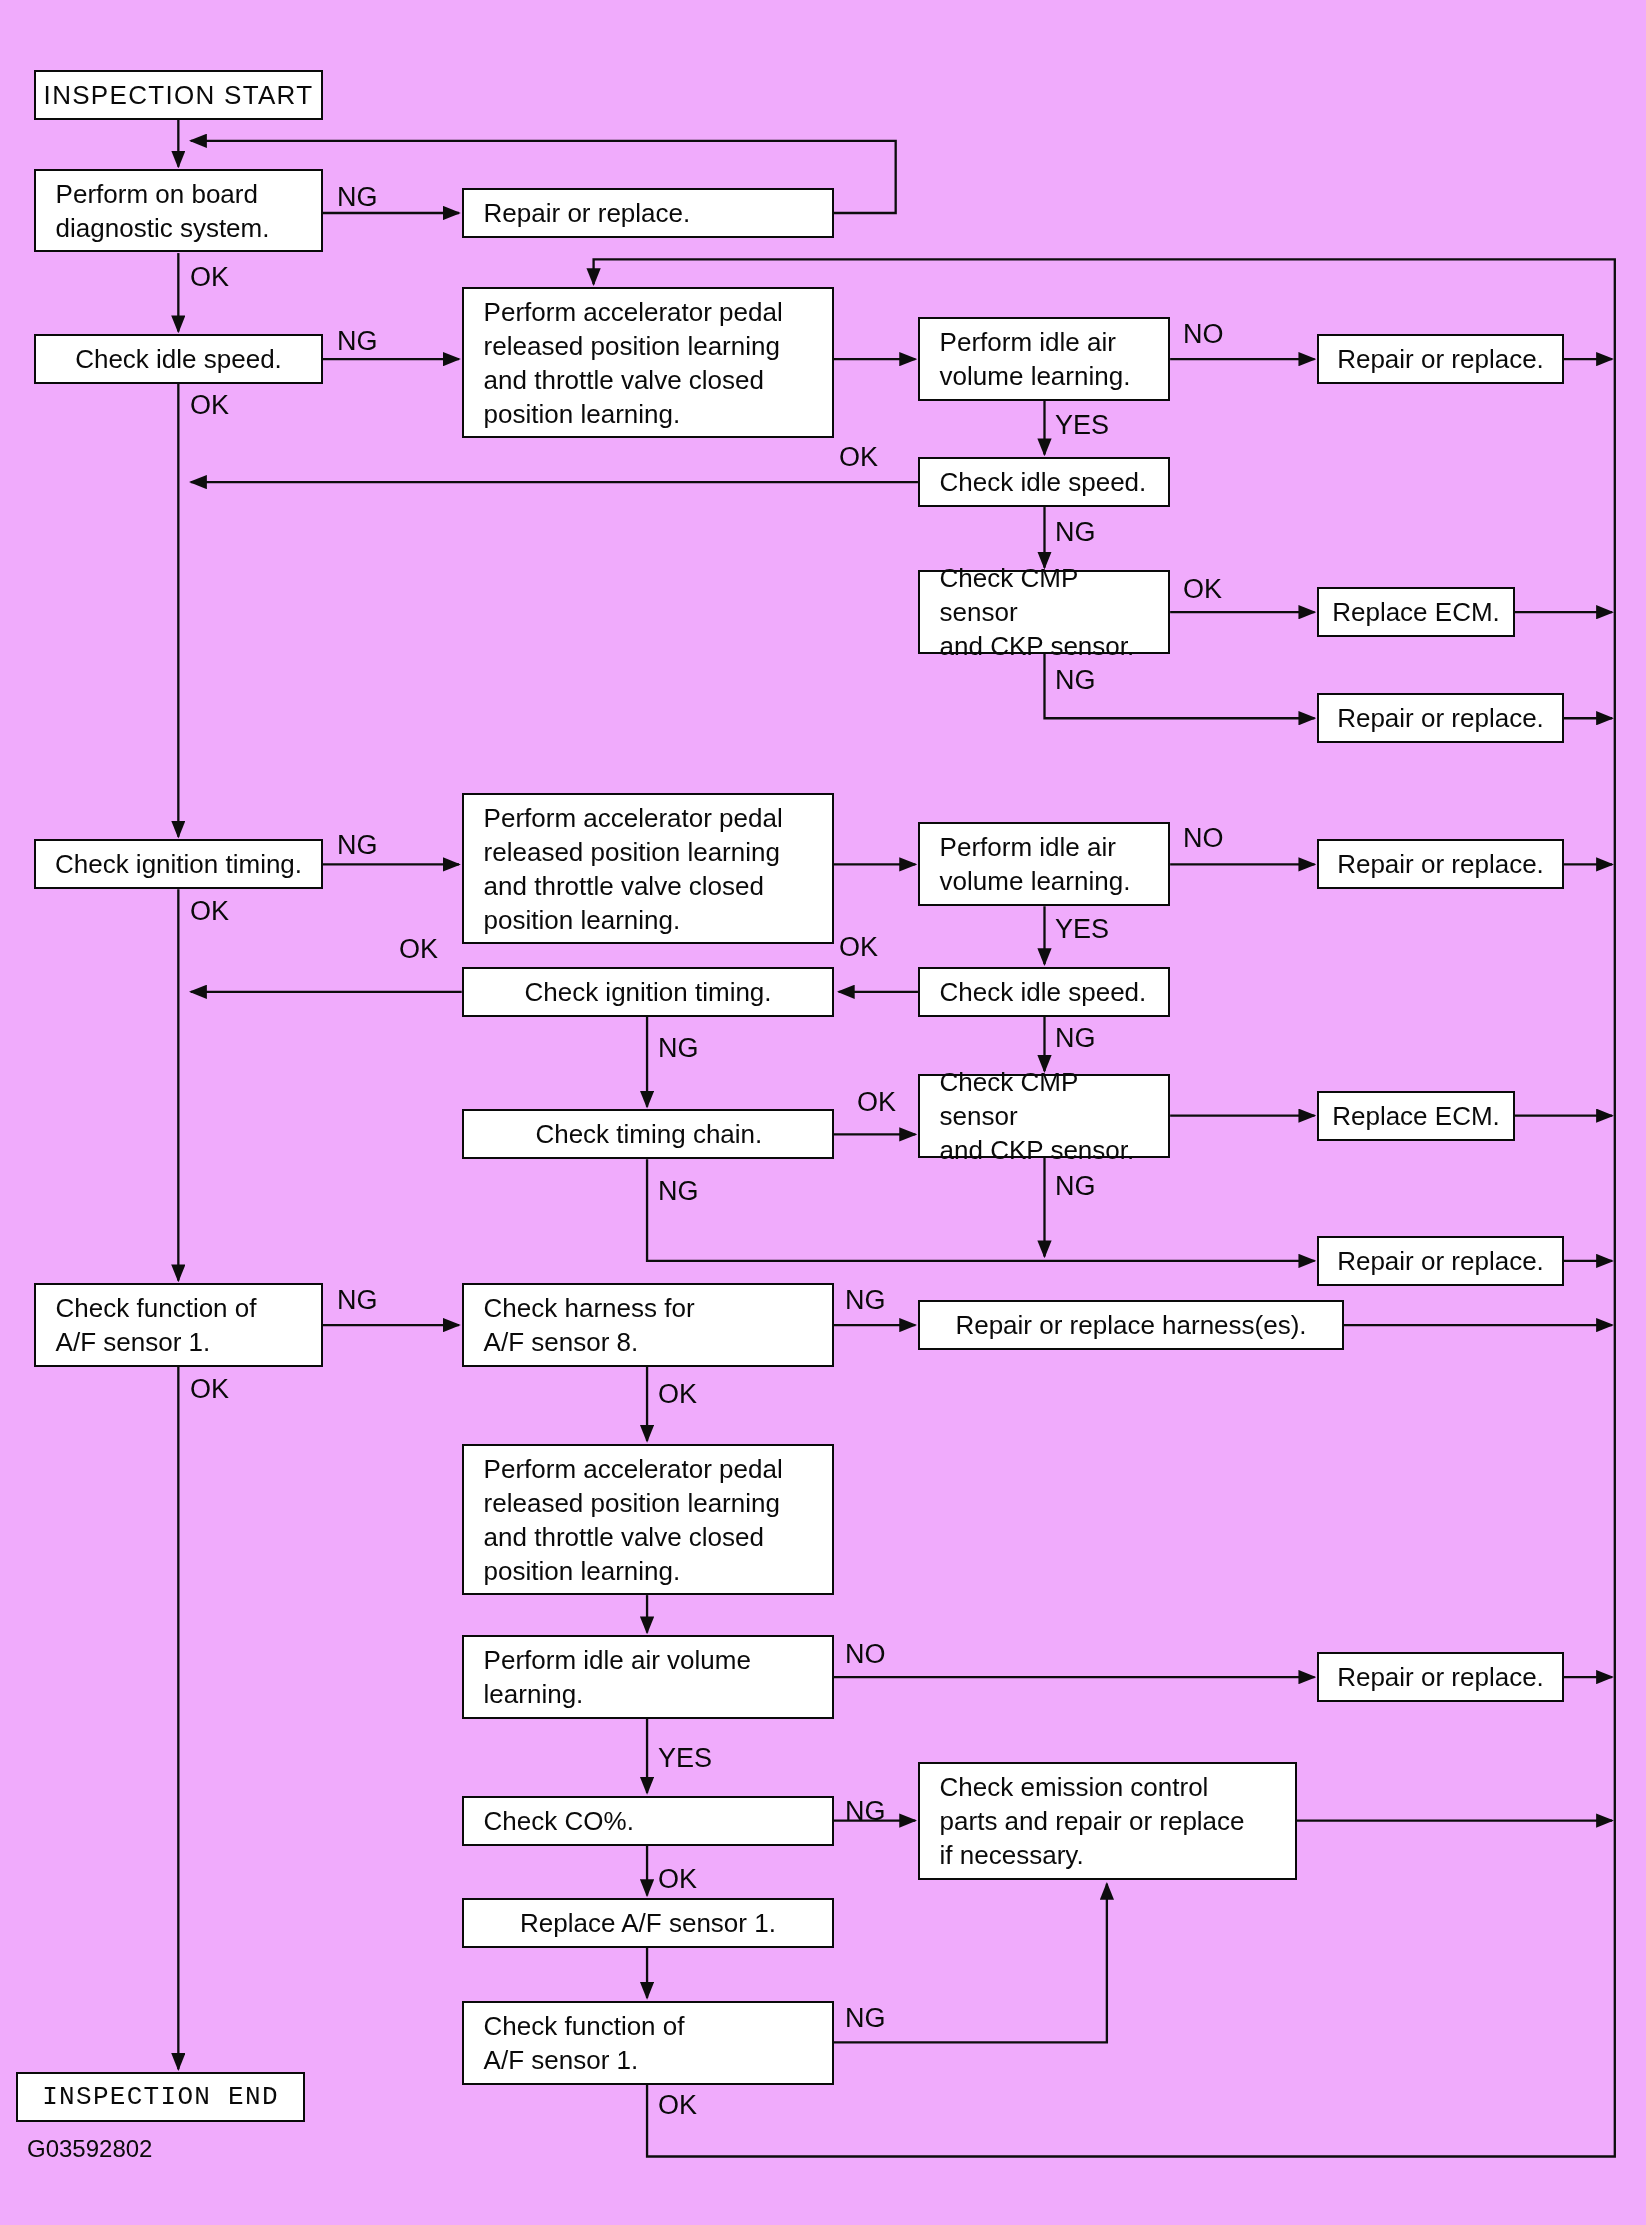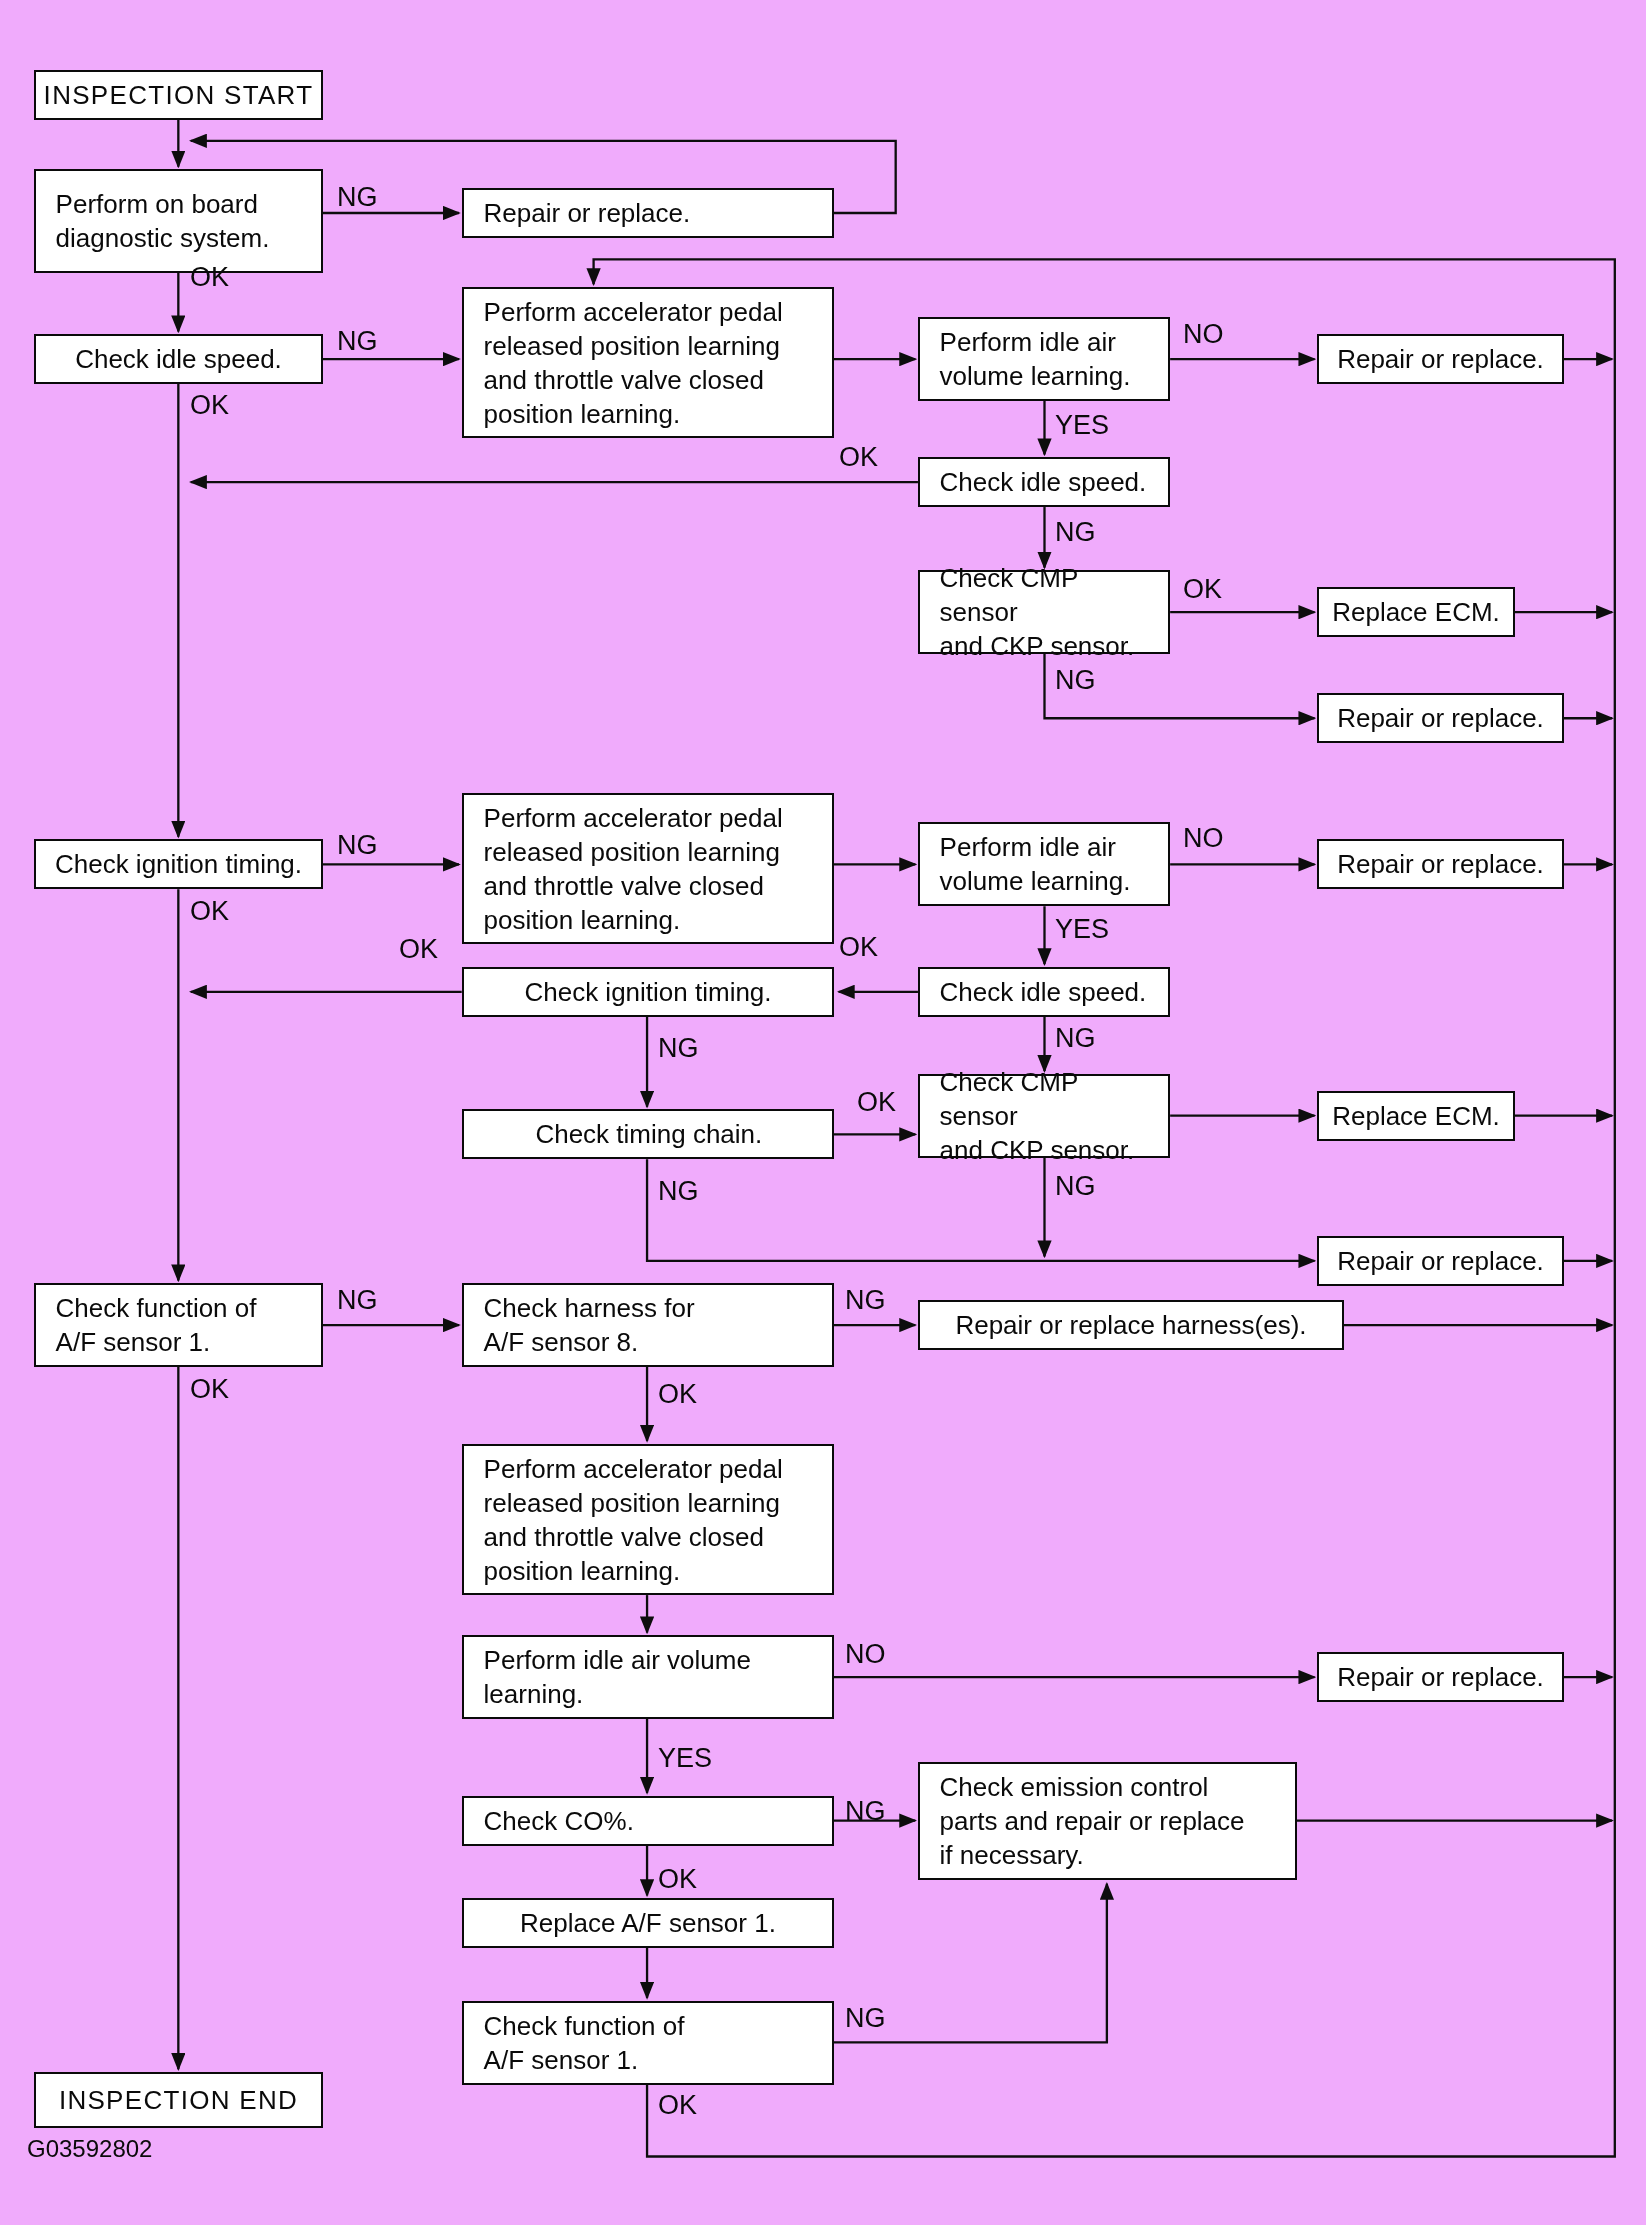--- a/index.html
+++ b/index.html
@@ -109,21 +109,21 @@
         <path class="edge" d="M726,2071 L726,2127" data-name="connector-42" marker-end="url(#arr)"></path>
         <path class="edge" d="M726,2186 L726,2242" data-name="connector-43" marker-end="url(#arr)"></path>
         <path class="edge" d="M935,2292 L1242,2292 L1242,2114" data-name="connector-44" marker-end="url(#arr)"></path>
         <path class="edge" d="M726,2339 L726,2420 L1812,2420 L1812,291 L666,291 L666,319" data-name="connector-45" marker-end="url(#arr)"></path>
         <path class="edge" d="M200,1534 L200,2322" data-name="connector-46" marker-end="url(#arr)"></path>
       </g>
   </svg>
 
   <div id="node-layer" data-name="flow-nodes">
       <div class="fbox center" data-name="flow-node-start" style="left: 34px; top: 70px; width: 289px; height: 50px;">INSPECTION START</div>
-      <div class="fbox left" data-name="flow-node-onboard" style="left: 34px; top: 169px; width: 289px; height: 104px;">Perform on board
+      <div class="fbox left" data-name="flow-node-onboard" style="left: 34px; top: 169px; width: 289px; height: 83px;">Perform on board
 diagnostic system.</div>
       <div class="fbox left" data-name="flow-node-repair-1" style="left: 462px; top: 188px; width: 372px; height: 50px;">Repair or replace.</div>
       <div class="fbox center" data-name="flow-node-idle-speed-1" style="left: 34px; top: 334px; width: 289px; height: 50px;">Check idle speed.</div>
       <div class="fbox left" data-name="flow-node-accel-learn-1" style="left: 462px; top: 287px; width: 372px; height: 151px;">Perform accelerator pedal
 released position learning
 and throttle valve closed
 position learning.</div>
       <div class="fbox left" data-name="flow-node-idle-air-1" style="left: 918px; top: 317px; width: 252px; height: 84px;">Perform idle air
 volume learning.</div>
       <div class="fbox center" data-name="flow-node-repair-2" style="left: 1317px; top: 334px; width: 247px; height: 50px;">Repair or replace.</div>
@@ -159,21 +159,21 @@
       <div class="fbox left" data-name="flow-node-idle-air-3" style="left: 462px; top: 1635px; width: 372px; height: 84px;">Perform idle air volume
 learning.</div>
       <div class="fbox center" data-name="flow-node-repair-5" style="left: 1317px; top: 1652px; width: 247px; height: 50px;">Repair or replace.</div>
       <div class="fbox left" data-name="flow-node-co-check" style="left: 462px; top: 1796px; width: 372px; height: 50px;">Check CO%.</div>
       <div class="fbox left" data-name="flow-node-emission" style="left: 918px; top: 1762px; width: 379px; height: 118px;">Check emission control
 parts and repair or replace
 if necessary.</div>
       <div class="fbox center" data-name="flow-node-replace-af" style="left: 462px; top: 1898px; width: 372px; height: 50px;">Replace A/F sensor 1.</div>
       <div class="fbox left" data-name="flow-node-af-func-2" style="left: 462px; top: 2001px; width: 372px; height: 84px;">Check function of
 A/F sensor 1.</div>
-      <div class="fbox center" data-name="flow-node-end" style="left: 34px; top: 2072px; width: 289px; height: 56px;">INSPECTION END</div>
+      <div class="fbox center" data-name="flow-node-end" style="left: 16px; top: 2072px; width: 289px; height: 50px; font-family: Liberation Mono, monospace;">INSPECTION END</div>
     </div>
   <div id="label-layer" data-name="edge-labels">
       <div class="elabel" data-name="edge-label-ng-0" style="left: 337px; top: 184px;">NG</div>
       <div class="elabel" data-name="edge-label-ok-1" style="left: 190px; top: 264px;">OK</div>
       <div class="elabel" data-name="edge-label-ng-2" style="left: 337px; top: 328px;">NG</div>
       <div class="elabel" data-name="edge-label-ok-3" style="left: 190px; top: 392px;">OK</div>
       <div class="elabel" data-name="edge-label-no-4" style="left: 1183px; top: 321px;">NO</div>
       <div class="elabel" data-name="edge-label-yes-5" style="left: 1055px; top: 412px;">YES</div>
       <div class="elabel" data-name="edge-label-ok-6" style="left: 839px; top: 444px;">OK</div>
       <div class="elabel" data-name="edge-label-ng-7" style="left: 1055px; top: 519px;">NG</div>

